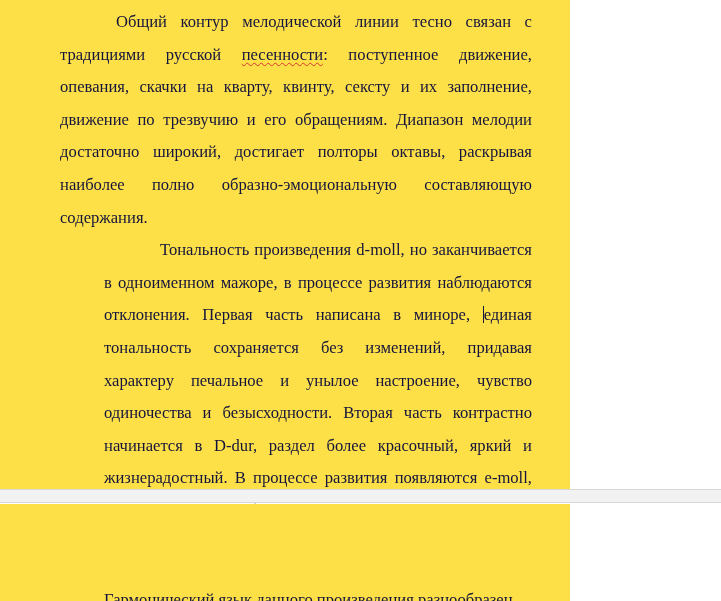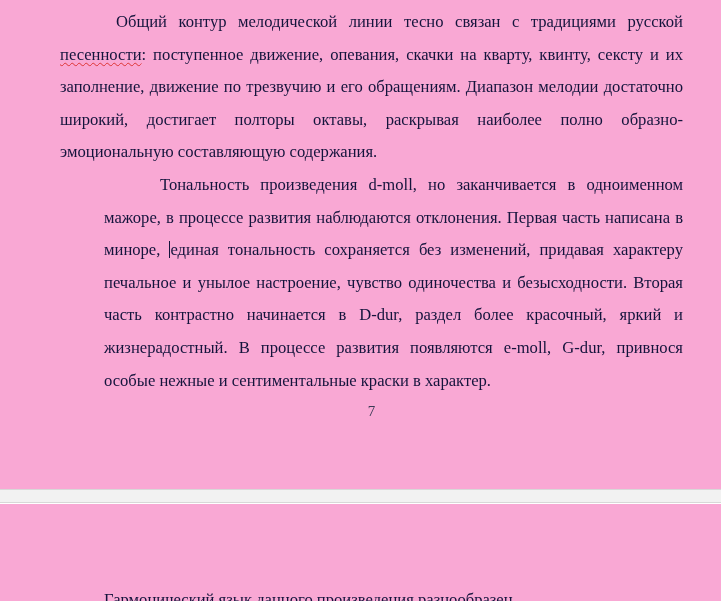--- a/index.html
+++ b/index.html
@@ -11,22 +11,22 @@
     width: 721px;
     height: 601px;
     overflow: hidden;
     font-family: "Liberation Serif", serif;
     color: #1a1a2e;
   }
   .page {
     position: absolute;
     left: 0;
     top: 0;
-    width: 721px;
-    background: #f9a8d4;
+    width: 570px;
+    background: #fde047;
     box-sizing: border-box;
   }
   .page-1 {
     top: 0;
     height: 489px;
     padding: 0 38px 0 60px;
   }
   .doc-text {
     font-size: 16.6px;
     line-height: 32.6px;

